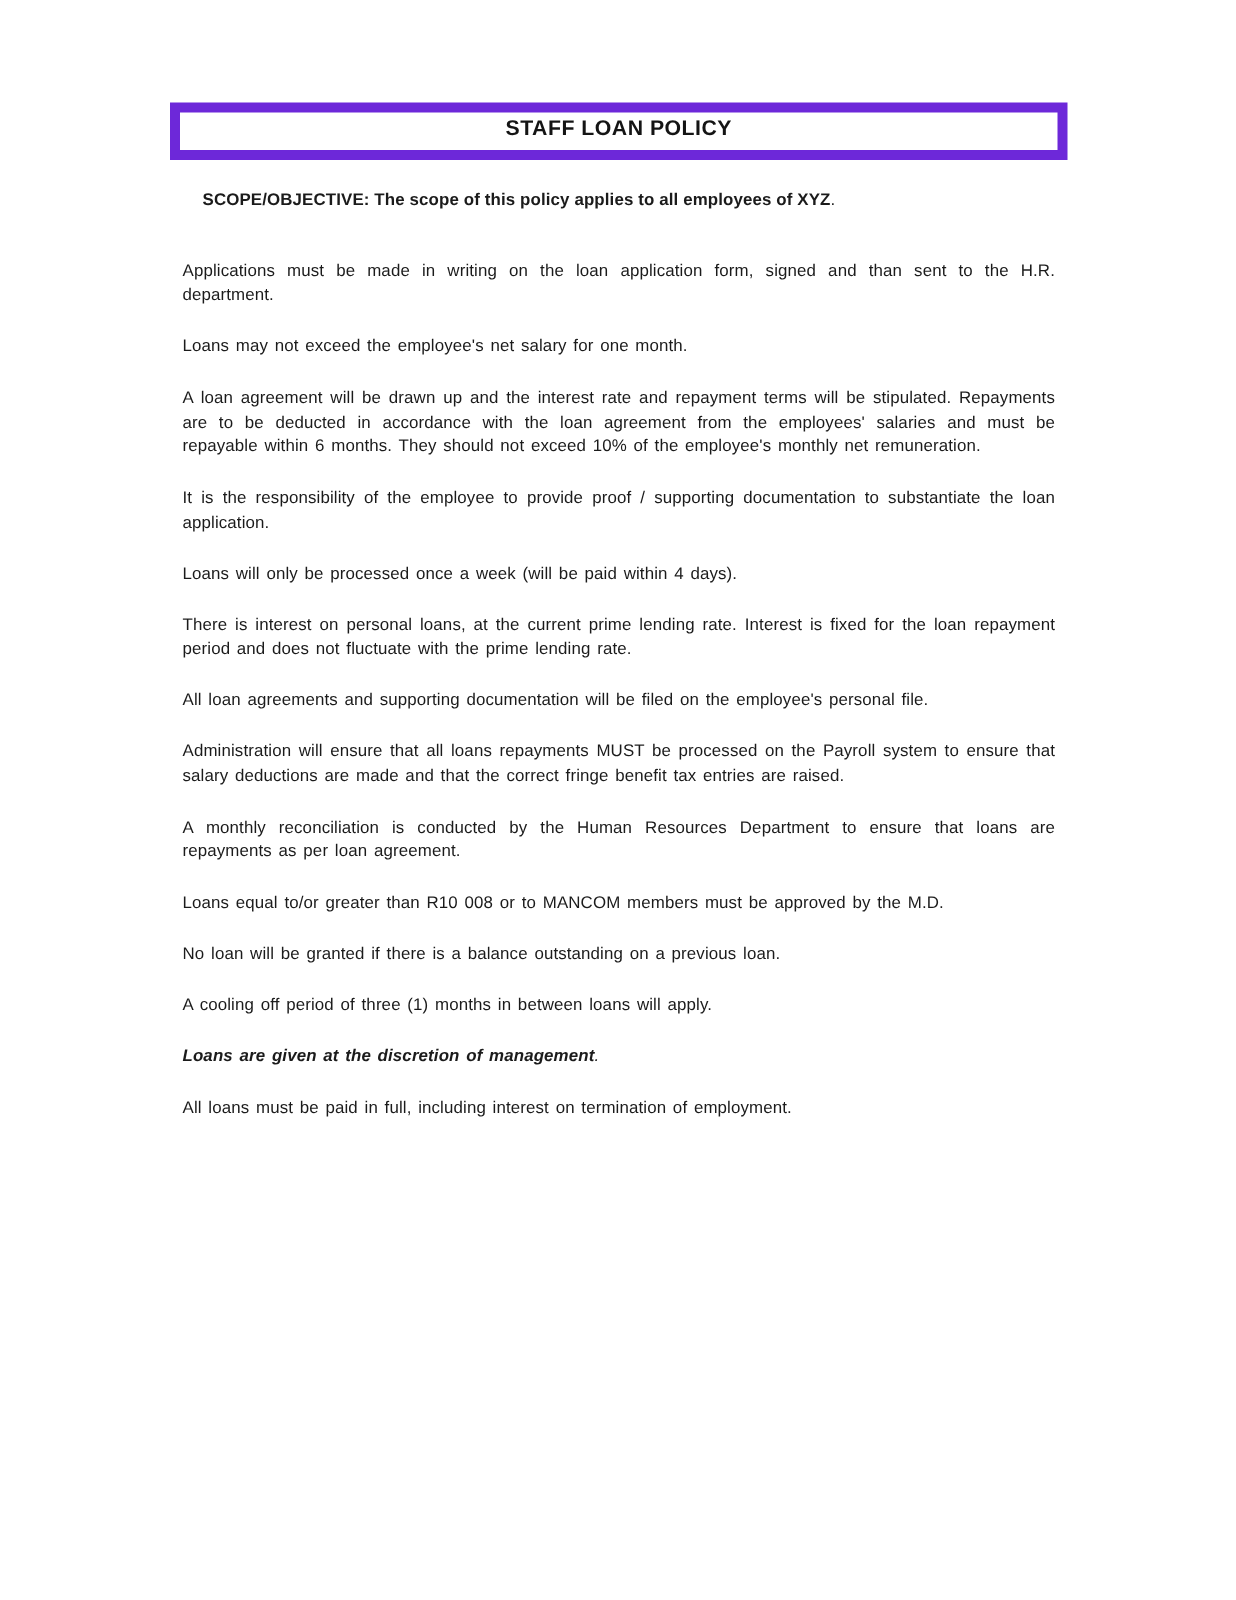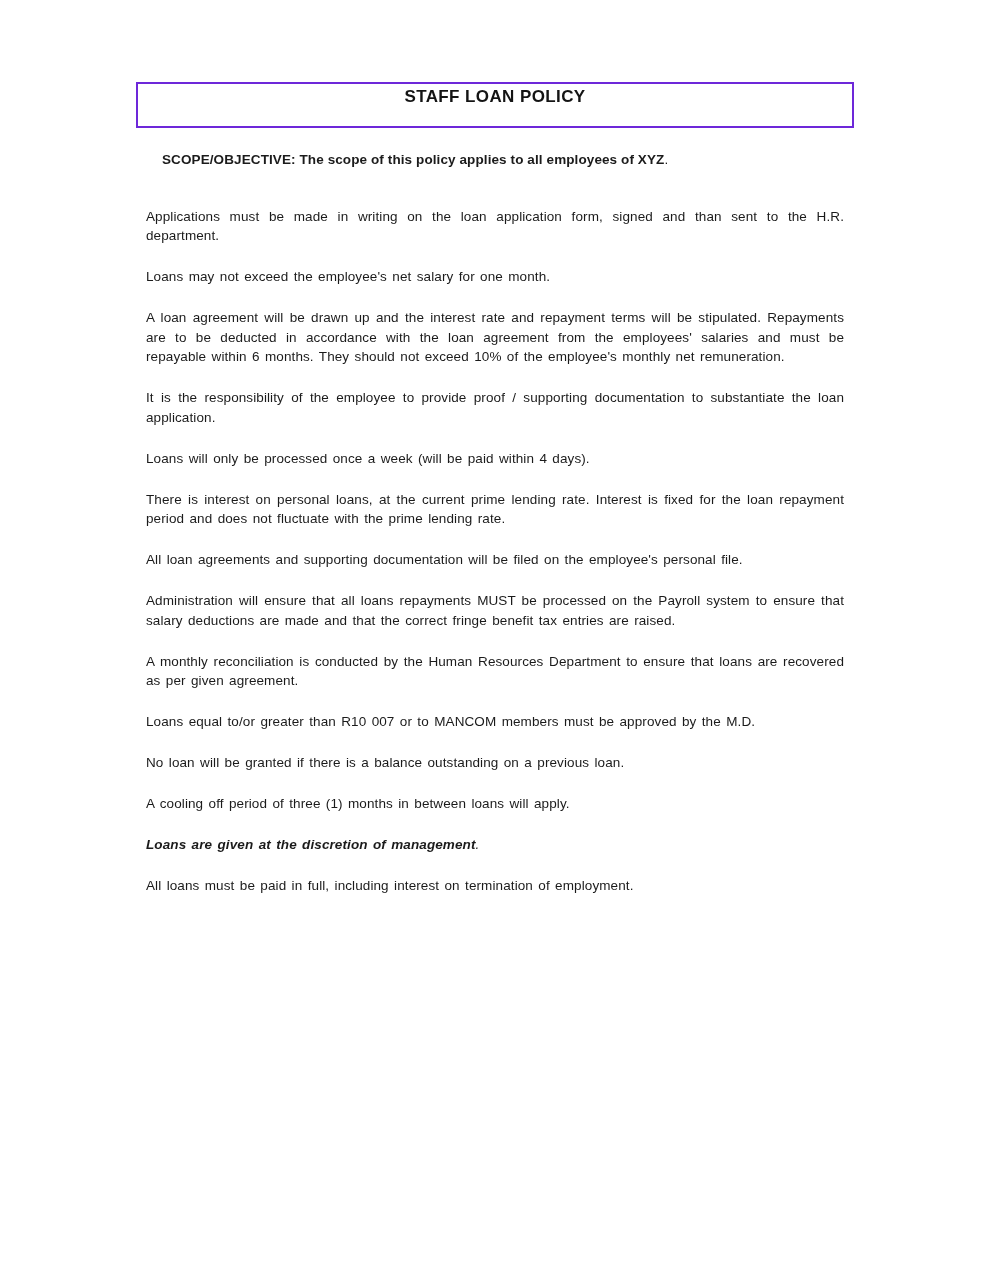--- a/index.html
+++ b/index.html
@@ -16,21 +16,21 @@
     color: #1b1b1b;
     overflow: hidden;
   }
   .title-box {
     box-sizing: border-box;
     position: absolute;
     left: 136px;
     top: 82px;
     width: 718px;
     height: 46px;
-    border: 2px solid #6d28d9;
+    border: 8px solid #6d28d9;
     text-align: center;
   }
   .title-box .title-text {
     display: block;
     padding-top: 3px;
     font-size: 17px;
     font-weight: bold;
     letter-spacing: 0.4px;
     color: #141414;
   }
@@ -80,22 +80,22 @@
     <div class="scope-line"><span>SCOPE/OBJECTIVE: The scope of this policy applies to all employees of XYZ</span><span class="tail">.</span></div>
 
     <p class="para">Applications must be made in writing on the loan application form, signed and than sent to the H.R. department.</p>
     <p class="para">Loans may not exceed the employee's net salary for one month.</p>
     <p class="para">A loan agreement will be drawn up and the interest rate and repayment terms will be stipulated. Repayments are to be deducted in accordance with the loan agreement from the employees' salaries and must be repayable within 6 months. They should not exceed 10% of the employee's monthly net remuneration.</p>
     <p class="para">It is the responsibility of the employee to provide proof / supporting documentation to substantiate the loan application.</p>
     <p class="para">Loans will only be processed once a week (will be paid within 4 days).</p>
     <p class="para">There is interest on personal loans, at the current prime lending rate. Interest is fixed for the loan repayment period and does not fluctuate with the prime lending rate.</p>
     <p class="para">All loan agreements and supporting documentation will be filed on the employee's personal file.</p>
     <p class="para">Administration will ensure that all loans repayments MUST be processed on the Payroll system to ensure that salary deductions are made and that the correct fringe benefit tax entries are raised.</p>
-    <p class="para">A monthly reconciliation is conducted by the Human Resources Department to ensure that loans are recovered as per given agreement.</p>
-    <p class="para">Loans equal to/or greater than R10 007 or to MANCOM members must be approved by the M.D.</p>
+    <p class="para">A monthly reconciliation is conducted by the Human Resources Department to ensure that loans are repayments as per loan agreement.</p>
+    <p class="para">Loans equal to/or greater than R10 008 or to MANCOM members must be approved by the M.D.</p>
     <p class="para">No loan will be granted if there is a balance outstanding on a previous loan.</p>
     <p class="para">A cooling off period of three (1) months in between loans will apply.</p>
     <p class="para bold-para"><span>Loans are given at the discretion of management</span><span class="tail">.</span></p>
     <p class="para">All loans must be paid in full, including interest on termination of employment.</p>
 
   </div>
 
 </div>
 
 </body></html>

